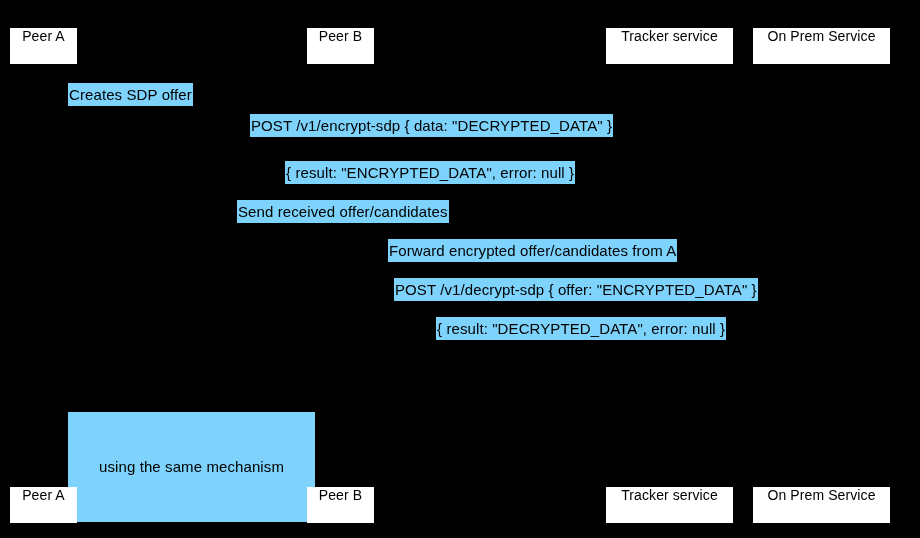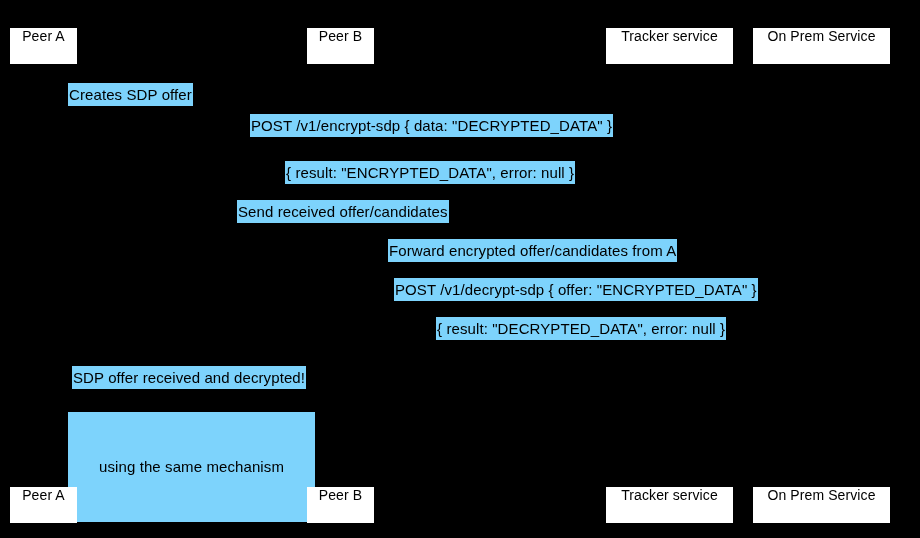--- a/index.html
+++ b/index.html
@@ -107,21 +107,20 @@
   <div class="msg" style="left:285px; top:161px;">{ result: "ENCRYPTED_DATA", error: null }</div>
 
   <div class="msg" style="left:237px; top:200px;">Send received offer/candidates</div>
 
   <div class="msg" style="left:348px; top:239px;margin-left:40px;">Forward encrypted offer/candidates from A</div>
 
   <div class="msg" style="left:394px; top:278px;">POST /v1/decrypt-sdp { offer: "ENCRYPTED_DATA" }</div>
 
   <div class="msg" style="left:436px; top:317px;">{ result: "DECRYPTED_DATA", error: null }</div>
 
-  <div class="msg" style="left:72px;  top:366px;">SDP offer received and decrypted!</div>
 
   <div class="msg two-line" style="left:68px; top:412px; width:247px;">
     <div>using the same mechanism</div>
   </div>
 
   <div class="participant" style="left:10px;  top:481px; width:67px;">
     <span>Peer A</span>
   </div>
   <div class="participant" style="left:307px; top:481px; width:67px;">
     <span>Peer B</span>

